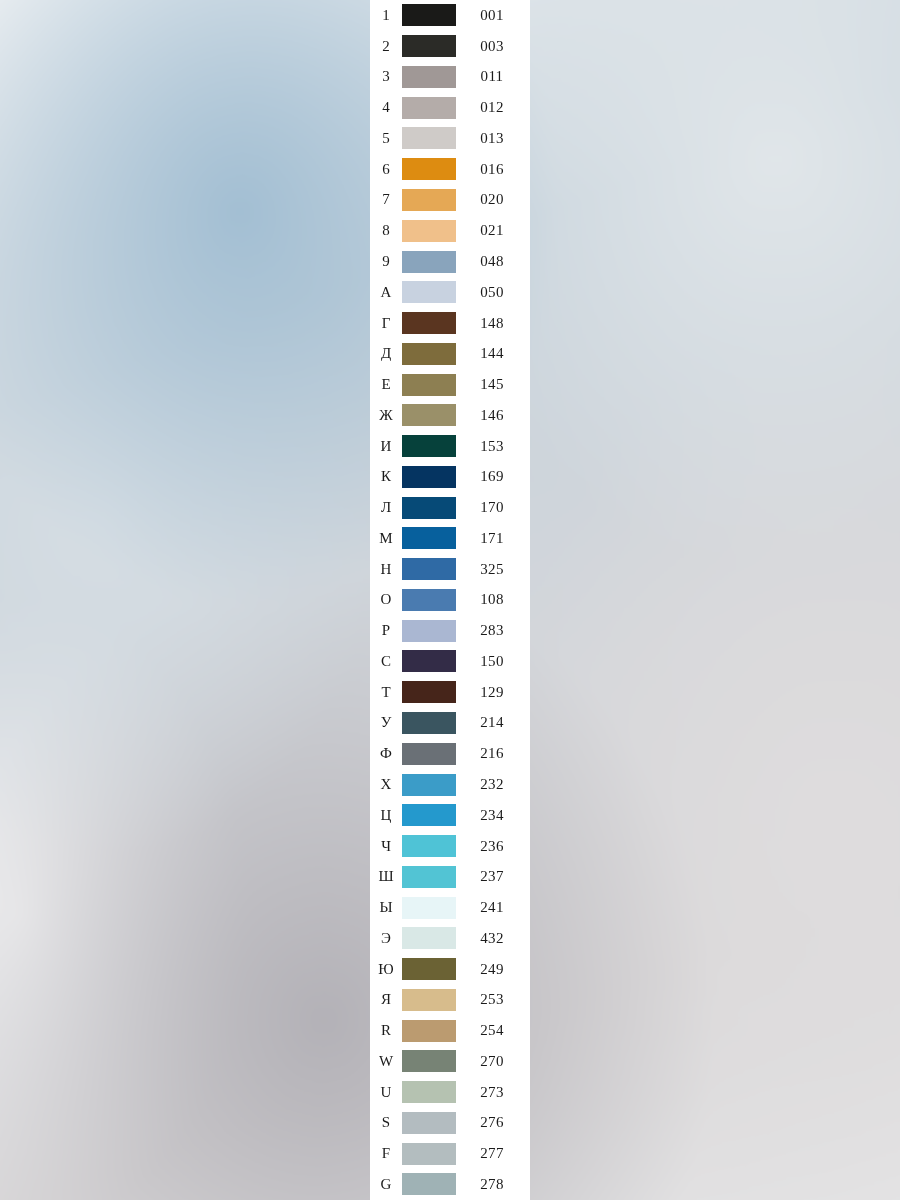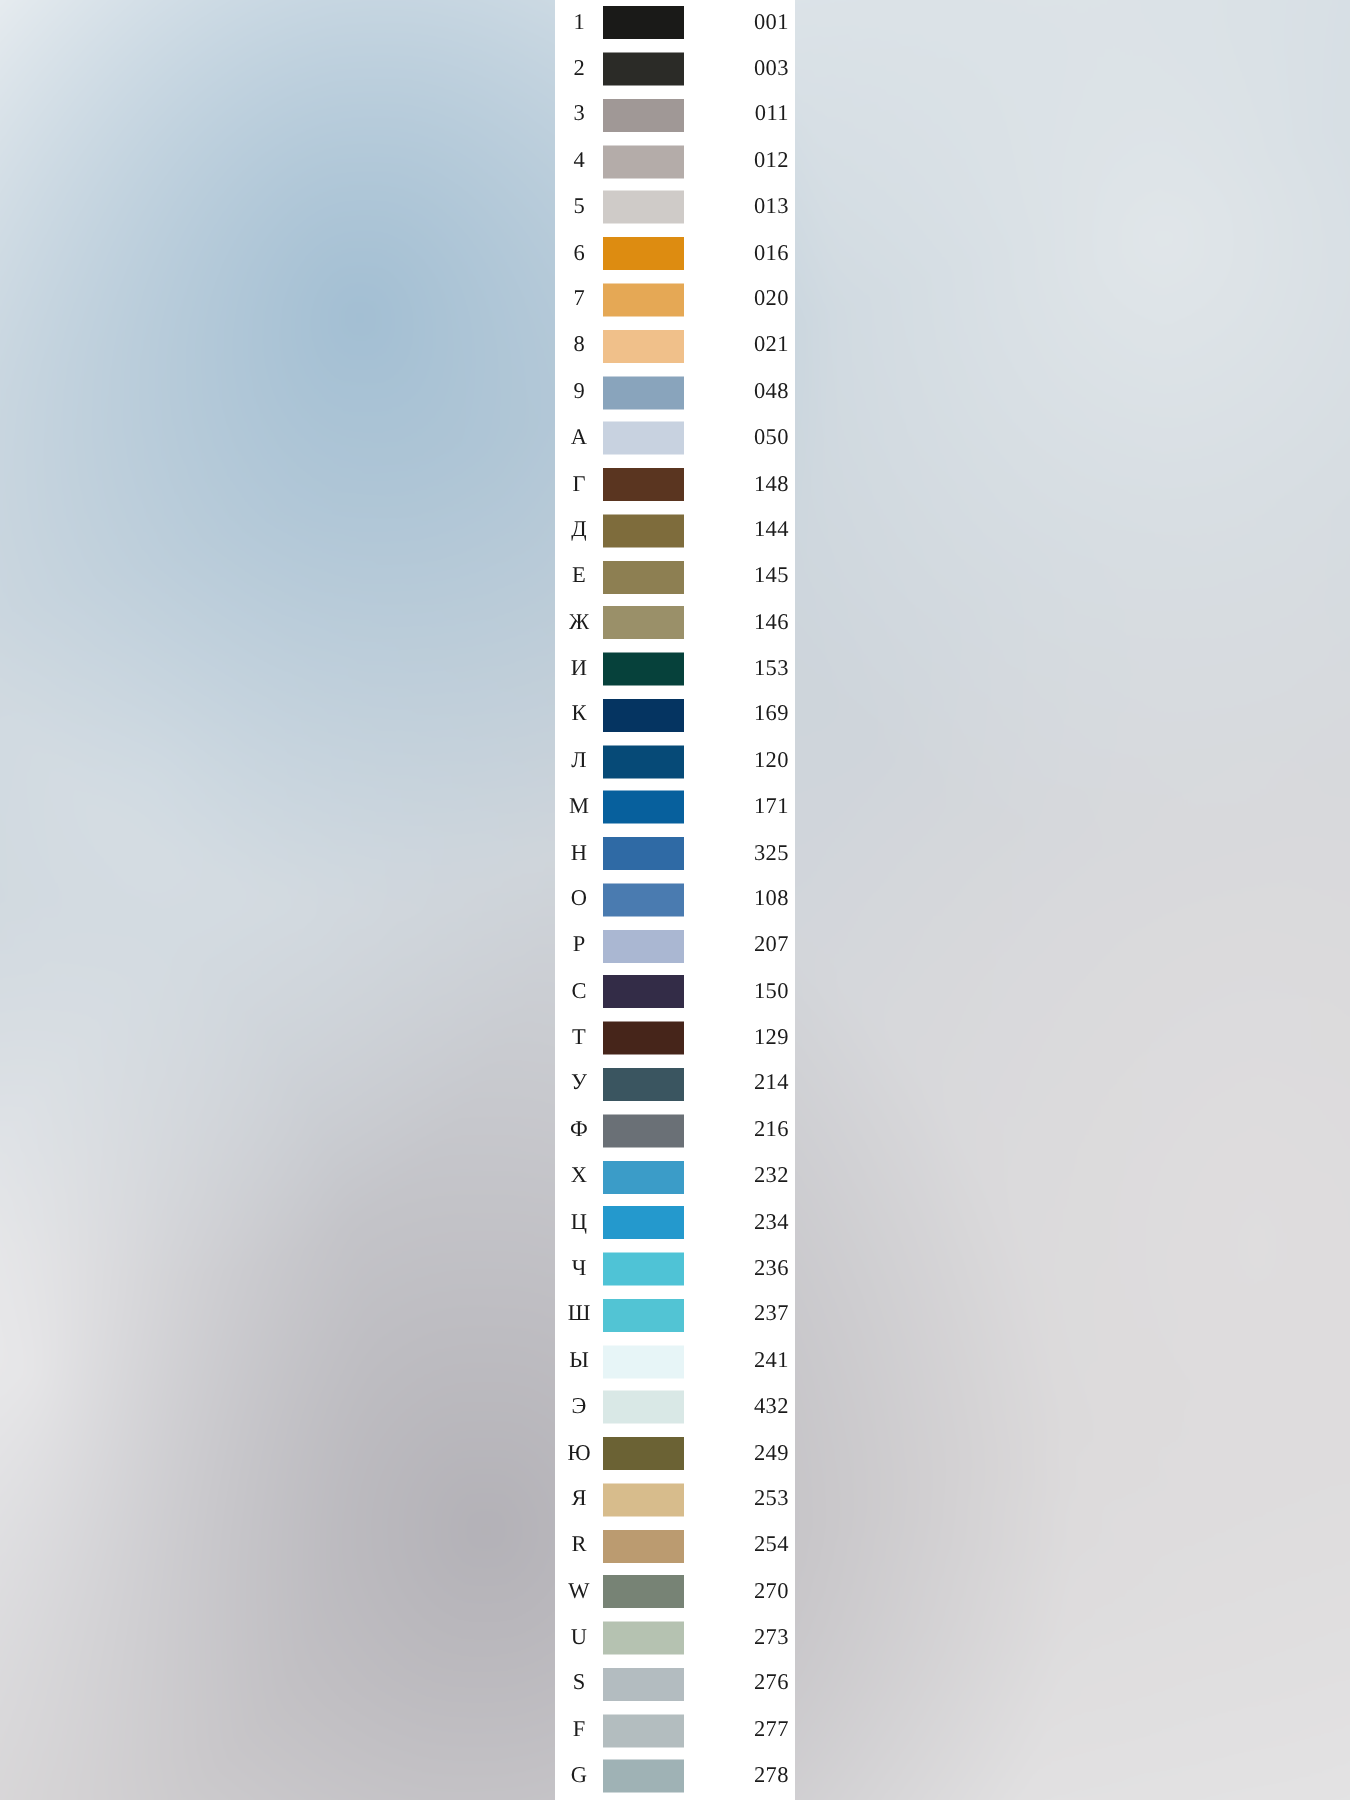--- a/index.html
+++ b/index.html
@@ -75,21 +75,21 @@
   }
 
   .row-chip {
     width: 54px;
     height: 22px;
     display: block;
   }
 
   .row-code {
     flex: 1 1 auto;
-    text-align: right;
+    text-align: center;
     font-size: 15px;
     color: #1b1b1b;
     line-height: 1;
     padding-right: 4px;
     letter-spacing: 0.3px;
   }
 </style>
 </head>
 <body>
 
@@ -207,21 +207,21 @@
         <span class="row-chip-wrap">
           <span class="row-chip" style="background-color: rgb(5, 52, 97);"></span>
         </span>
         <span class="row-code">169</span>
       </div>
       <div class="swatch-row">
         <span class="row-key">Л</span>
         <span class="row-chip-wrap">
           <span class="row-chip" style="background-color: rgb(6, 74, 119);"></span>
         </span>
-        <span class="row-code">120</span>
+        <span class="row-code">170</span>
       </div>
       <div class="swatch-row">
         <span class="row-key">М</span>
         <span class="row-chip-wrap">
           <span class="row-chip" style="background-color: rgb(7, 96, 157);"></span>
         </span>
         <span class="row-code">171</span>
       </div>
       <div class="swatch-row">
         <span class="row-key">Н</span>
@@ -235,21 +235,21 @@
         <span class="row-chip-wrap">
           <span class="row-chip" style="background-color: rgb(74, 123, 176);"></span>
         </span>
         <span class="row-code">108</span>
       </div>
       <div class="swatch-row">
         <span class="row-key">Р</span>
         <span class="row-chip-wrap">
           <span class="row-chip" style="background-color: rgb(170, 183, 210);"></span>
         </span>
-        <span class="row-code">207</span>
+        <span class="row-code">283</span>
       </div>
       <div class="swatch-row">
         <span class="row-key">С</span>
         <span class="row-chip-wrap">
           <span class="row-chip" style="background-color: rgb(51, 44, 71);"></span>
         </span>
         <span class="row-code">150</span>
       </div>
       <div class="swatch-row">
         <span class="row-key">Т</span>

